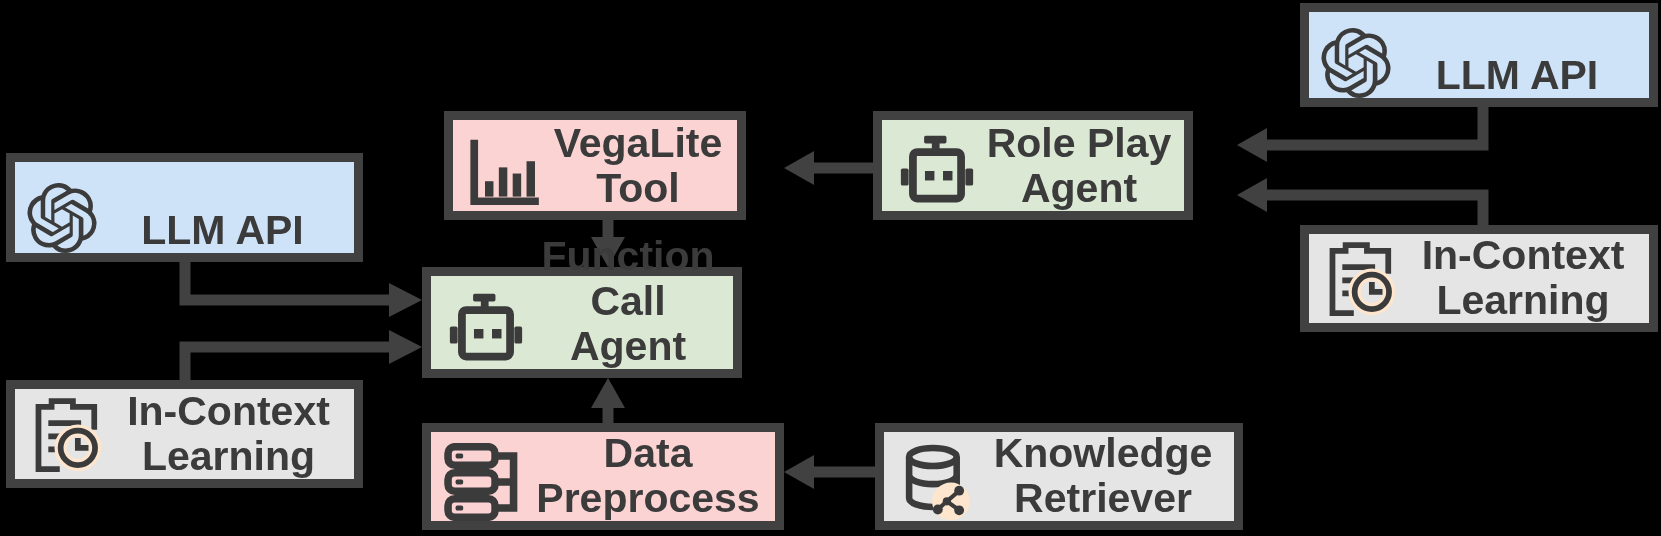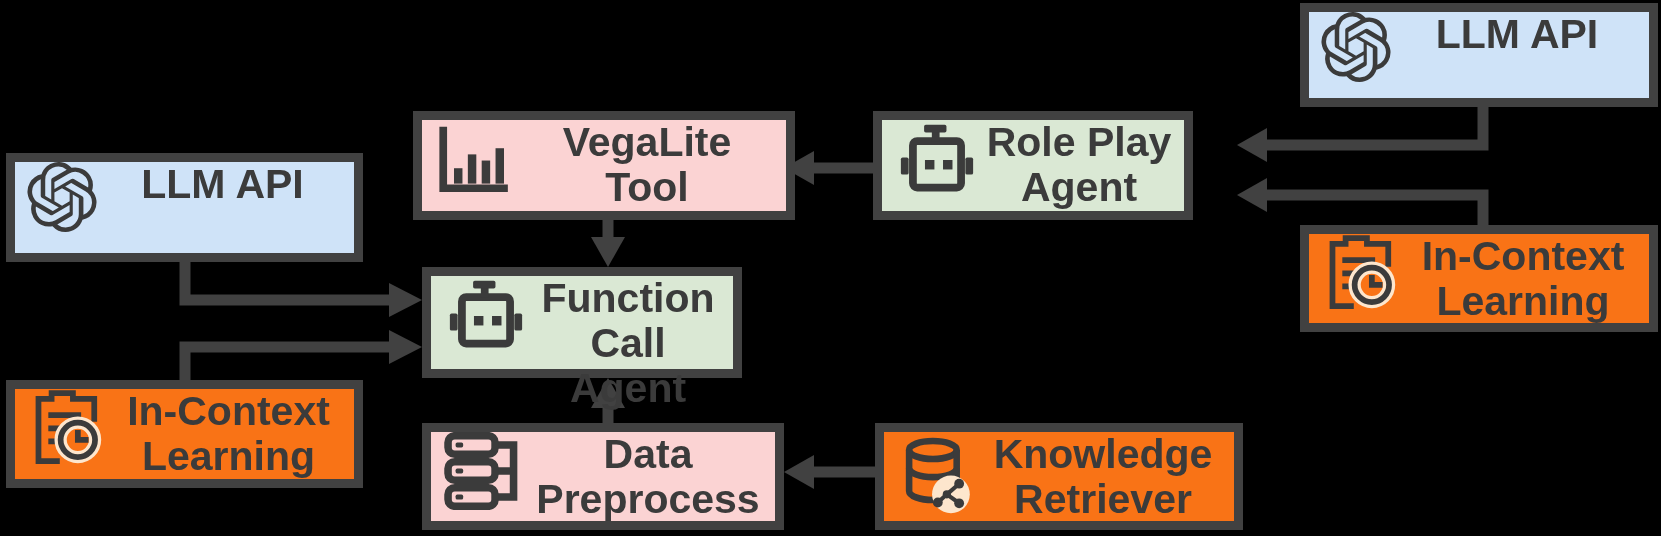--- a/index.html
+++ b/index.html
@@ -2,26 +2,26 @@
 <html><head>
 <meta charset="utf-8">
 <style>
   html,body{margin:0;padding:0;background:#000;}
   #canvas{
     position:relative;width:1661px;height:536px;background:#000;overflow:hidden;
     font-family:"Liberation Sans",sans-serif;
   }
   .box{
     position:absolute;box-sizing:border-box;border:9px solid #414141;
-    display:flex;align-items:flex-start;padding:0 10px 0 12px;gap:4px;
+    display:flex;align-items:flex-end;padding:0 10px 0 12px;gap:4px;
   }
   .fill-blue{background:#cfe3f8;}
   .fill-pink{background:#fbd3d3;}
   .fill-green{background:#dae8d4;}
-  .fill-peach{background:#f97316;}
+  .fill-peach{background:#e5e5e5;}
   .label{
     flex:1;text-align:center;font-weight:bold;font-size:41px;line-height:1.1;
     color:#3b3b3b;white-space:pre-line;
   }
   .icon{flex:0 0 auto;display:flex;align-items:center;justify-content:center;}
   .icon svg{display:block;}
   #edges{position:absolute;left:0;top:0;pointer-events:none;}
   .edge{stroke:#414141;stroke-width:11;fill:none;}
   .head{fill:#414141;stroke:none;}
 </style>
@@ -65,21 +65,21 @@
         <path d="M26,32 H66 M26,48 H46 M26,64 H42"></path>
         <circle cx="62" cy="62" r="21" stroke="#fde6cd" stroke-width="15"></circle>
         <circle cx="62" cy="62" r="21"></circle>
         <path d="M62,50 V62 H75"></path>
       </svg>
     </span>
     <span class="label">In-Context
 Learning</span>
   </div>
 
-  <div class="box fill-pink" style="left:413px;top:111px;width:382px;height:109px">
+  <div class="box fill-pink" style="left:444px;top:111px;width:302px;height:109px">
     <span class="icon">
       <svg width="80" height="78" viewBox="0 0 104 100" fill="none">
         <path d="M12,8 V88 H96" stroke="#3b3b3b" stroke-width="10"></path>
         <g fill="#3b3b3b">
           <rect x="26" y="62" width="11" height="20"></rect>
           <rect x="44" y="44" width="11" height="38"></rect>
           <rect x="62" y="52" width="11" height="30"></rect>
           <rect x="80" y="36" width="11" height="46"></rect>
         </g>
       </svg>

